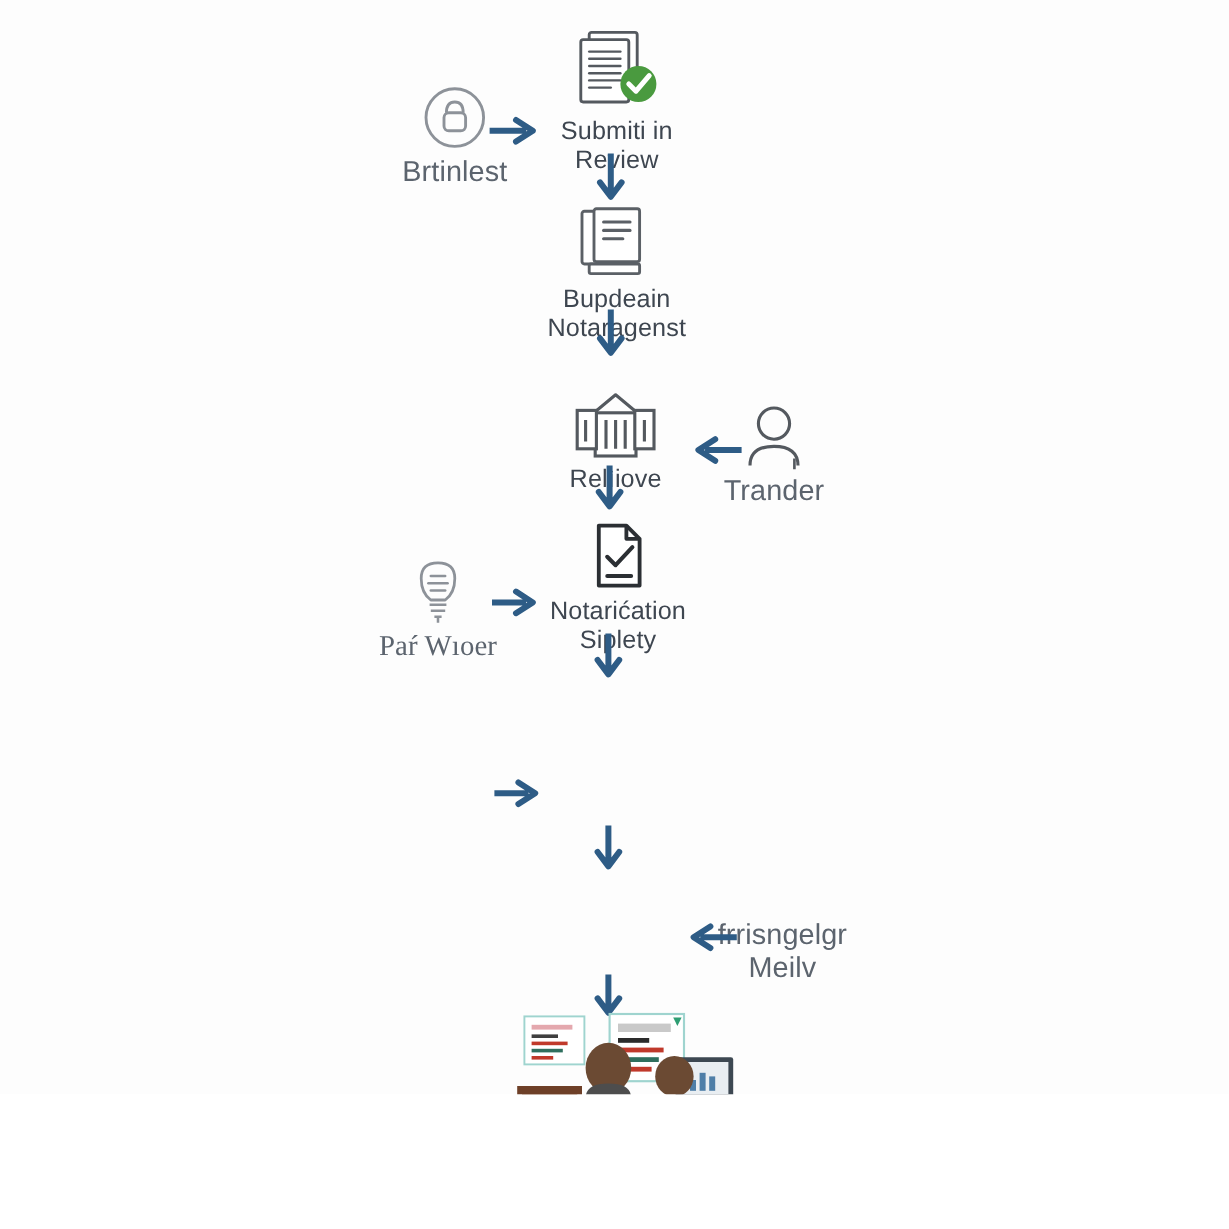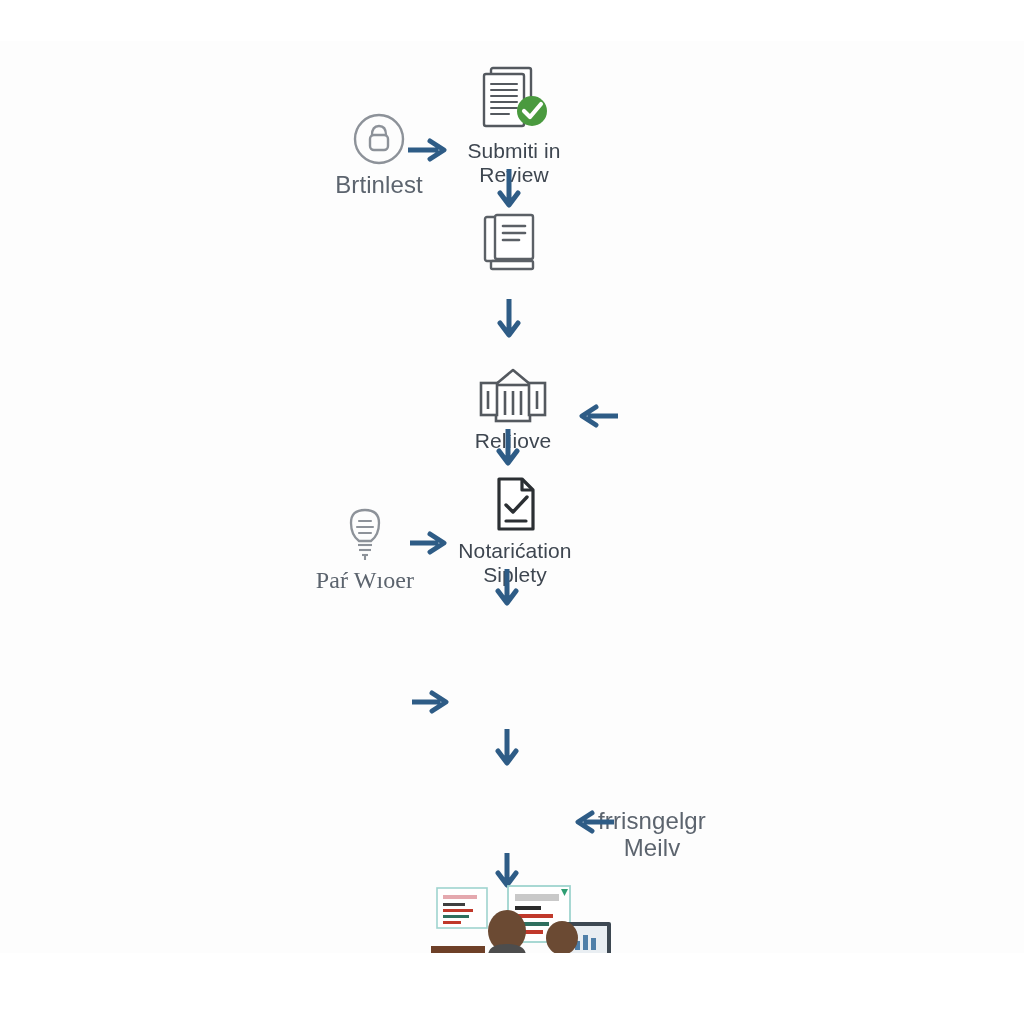--- a/index.html
+++ b/index.html
@@ -7,21 +7,20 @@
     padding: 0;
     background: #ffffff;
   }
   #canvas {
     position: relative;
     width: 1024px;
     height: 912px;
     background: #fdfdfd;
     font-family: "Liberation Sans", sans-serif;
     overflow: hidden;
-    margin-top: 41px;
   }
 
   
   .node {
     position: absolute;
     display: flex;
     flex-direction: column;
     align-items: center;
     width: 200px;
     margin-left: -100px;
@@ -95,20 +94,22 @@
         <rect x="4" y="4" width="34" height="44" rx="2" fill="#ffffff" stroke="#5b6066" stroke-width="2.4"></rect>
         <rect x="14" y="2" width="38" height="44" rx="2" fill="#ffffff" stroke="#5b6066" stroke-width="2.4"></rect>
         <g stroke="#5b6066" stroke-width="2.6" stroke-linecap="round">
           <line x1="22" y1="13" x2="44" y2="13"></line>
           <line x1="22" y1="20" x2="44" y2="20"></line>
           <line x1="22" y1="27" x2="38" y2="27"></line>
         </g>
         <rect x="10" y="48" width="42" height="8" rx="1.5" fill="#ffffff" stroke="#5b6066" stroke-width="2.4"></rect>
       </svg>
     </div>
+    <div class="label">Bupdeain
+Notaragenst</div>
   </div>
 
   <div class="node" style="left:513px; top:312px;">
     <div class="icon-wrap">
       <svg width="76" height="58" viewBox="0 0 76 58">
         <path d="M20 18 L38 3 L56 18" fill="none" stroke="#54595f" stroke-width="2.6" stroke-linejoin="round"></path>
         <rect x="21" y="18" width="34" height="36" fill="#ffffff" stroke="#54595f" stroke-width="2.6"></rect>
         <rect x="6" y="16" width="16" height="32" fill="#ffffff" stroke="#54595f" stroke-width="2.6"></rect>
         <rect x="54" y="16" width="16" height="32" fill="#ffffff" stroke="#54595f" stroke-width="2.6"></rect>
         <g stroke="#54595f" stroke-width="2.6">
@@ -142,20 +143,30 @@
     <div class="icon-wrap">
       <svg width="56" height="56" viewBox="0 0 56 56">
         <circle cx="28" cy="28" r="24" fill="none" stroke="#8d9299" stroke-width="2.4"></circle>
         <path d="M21 24 q0 -9 7 -9 q7 0 7 9" fill="none" stroke="#8d9299" stroke-width="2.4"></path>
         <rect x="19" y="24" width="18" height="15" rx="4" fill="none" stroke="#8d9299" stroke-width="2.4"></rect>
       </svg>
     </div>
     <div class="label">Brtinlest</div>
   </div>
 
+  <div class="node side" style="left:645px; top:330px;">
+    <div class="icon-wrap">
+      <svg width="54" height="56" viewBox="0 0 54 56">
+        <circle cx="27" cy="17" r="13" fill="none" stroke="#54595f" stroke-width="2.6"></circle>
+        <path d="M7 52 q0 -16 20 -16 q20 0 20 16" fill="none" stroke="#54595f" stroke-width="2.6"></path>
+        <line x1="44" y1="46" x2="44" y2="55" stroke="#54595f" stroke-width="2.2"></line>
+      </svg>
+    </div>
+    <div class="label">Trander</div>
+  </div>
 
   <div class="node side" style="left:365px; top:460px;font-family:Liberation Serif, serif;">
     <div class="icon-wrap">
       <svg width="48" height="58" viewBox="0 0 48 58">
         <path d="M10 18 q0 -13 14 -13 q14 0 14 13 q0 12 -8 18 h-12 q-8 -6 -8 -18 Z" fill="none" stroke="#8d9299" stroke-width="2.3" stroke-linejoin="round"></path>
         <g stroke="#8d9299" stroke-width="2.1" stroke-linecap="round">
           <line x1="18" y1="16" x2="30" y2="16"></line>
           <line x1="16" y1="22" x2="32" y2="22"></line>
           <line x1="18" y1="28" x2="30" y2="28"></line>
         </g>

